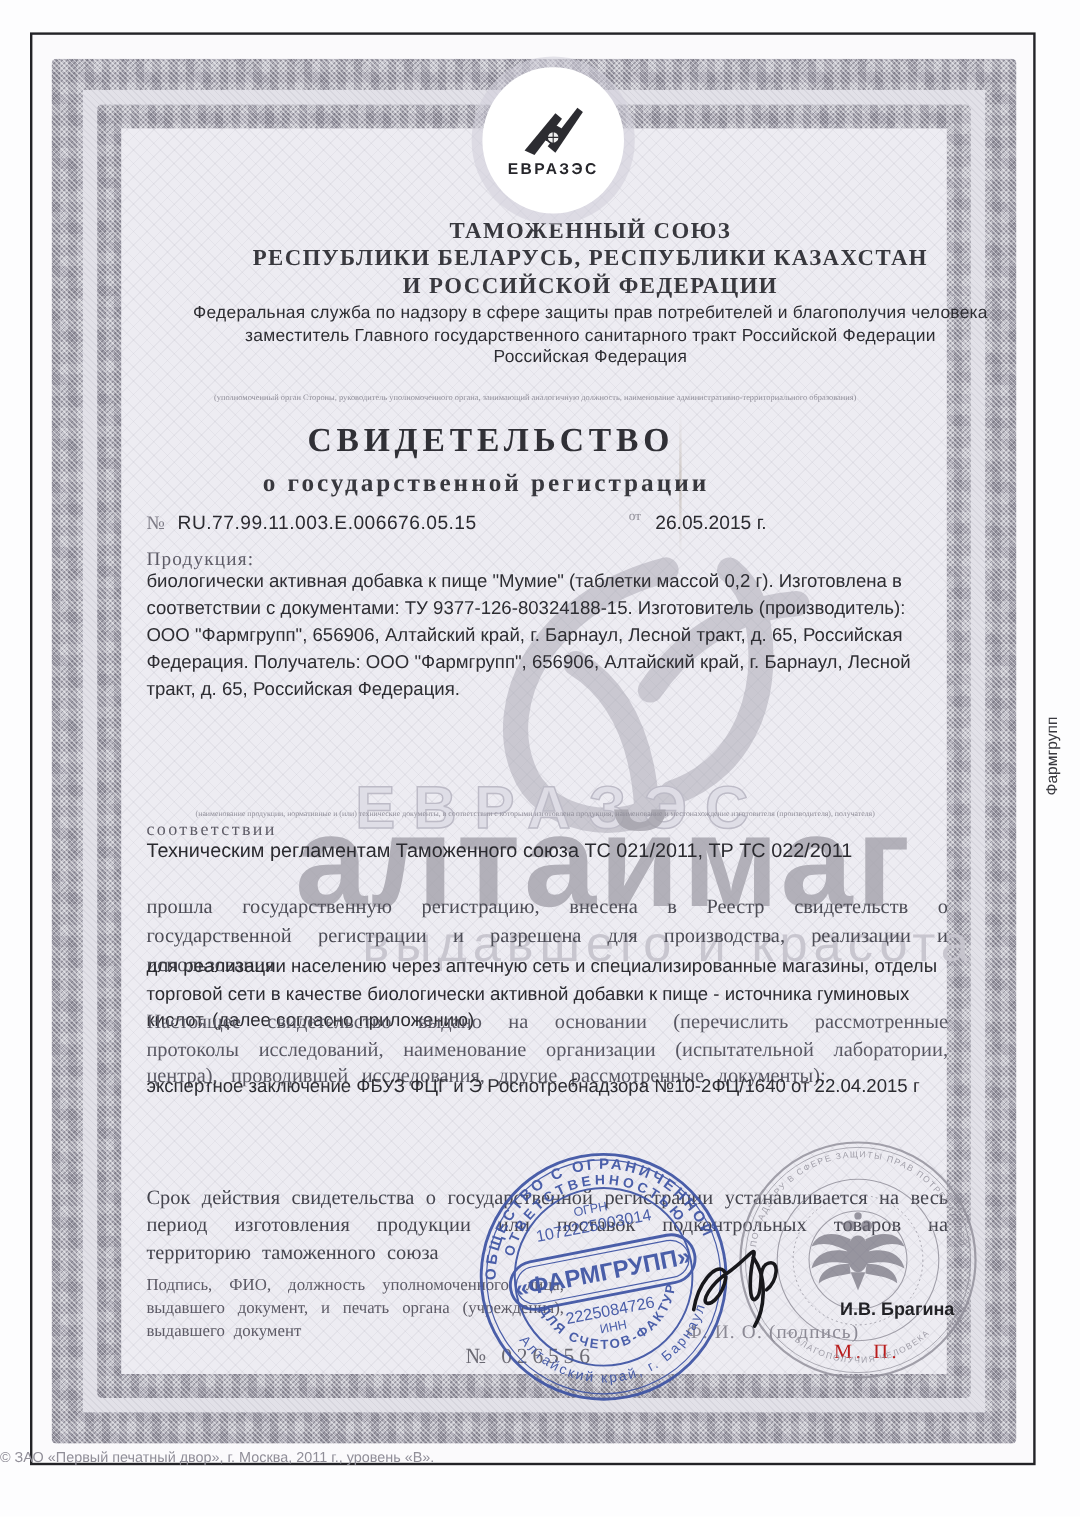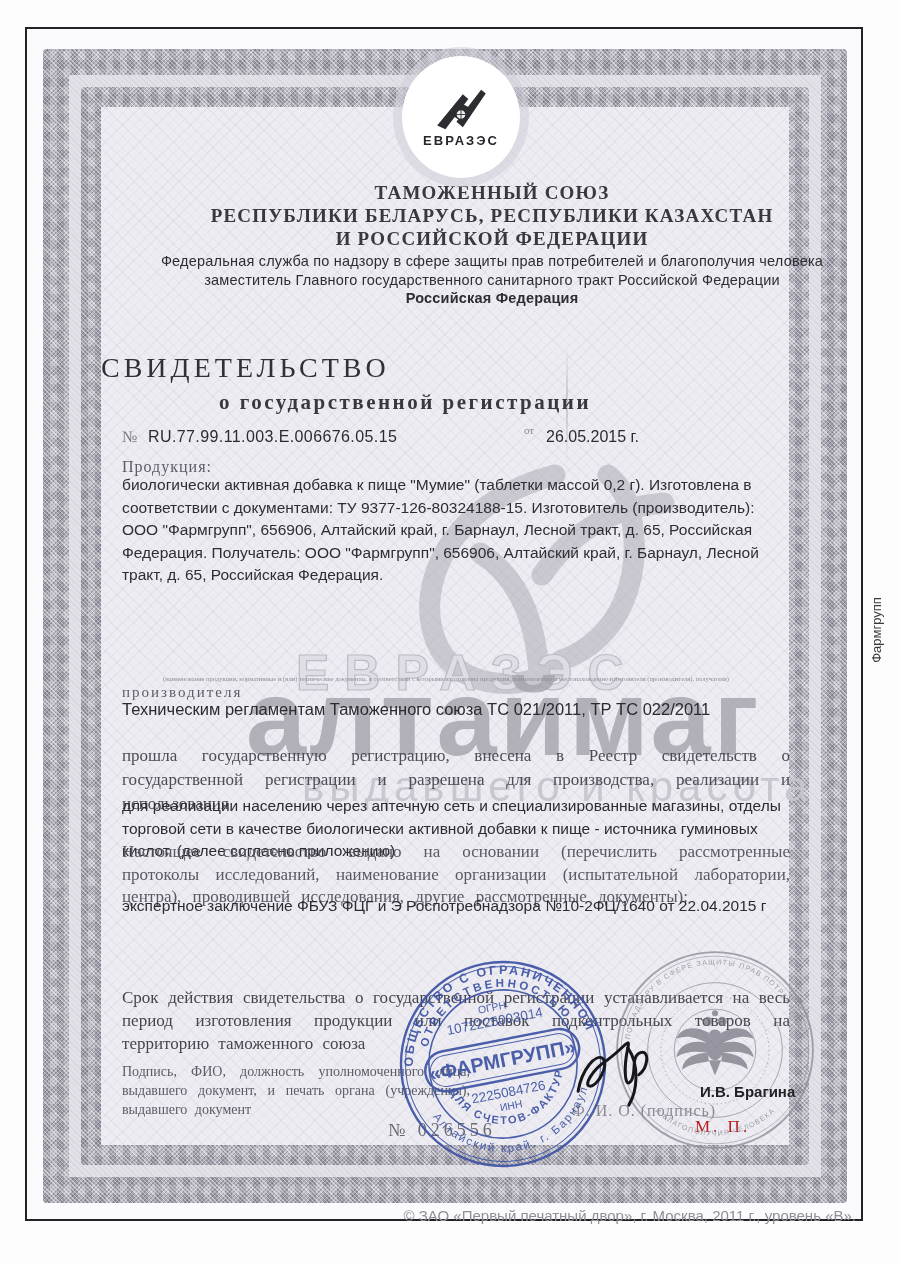--- a/index.html
+++ b/index.html
@@ -29,21 +29,21 @@
         background:#ffffff;box-shadow:0 0 0 9px rgba(208,206,216,.55);z-index:10;
         display:flex;flex-direction:column;align-items:center;justify-content:center;}
   .logo-label{font-family:"Liberation Sans",sans-serif;font-weight:bold;font-size:13px;
         letter-spacing:2px;color:#26262b;margin-top:2px;}
   
   .hdr{left:101px;width:782px;text-align:center;font-weight:bold;color:#38383e;z-index:6;}
   .hdr-serif{font-family:"Liberation Serif",serif;font-size:19px;letter-spacing:1.2px;}
   .hdr-sans{font-family:"Liberation Sans",sans-serif;font-weight:normal;font-size:14.5px;color:#2d2d32;letter-spacing:.2px;}
   .fineprint{left:110px;width:672px;text-align:center;font-size:7px;color:#8f8d98;
         white-space:nowrap;overflow:hidden;filter:blur(.35px);z-index:6;}
-  .doc-title{left:101px;width:616px;text-align:left;font-weight:normal;font-size:28px;
+  .doc-title{left:101px;width:616px;text-align:center;font-weight:bold;font-size:28px;
         letter-spacing:4px;color:#303036;z-index:6;}
   .doc-subtitle{left:101px;width:608px;text-align:center;font-weight:bold;font-size:21px;
         letter-spacing:2.5px;color:#38383e;z-index:6;}
   .sans{font-family:"Liberation Sans",sans-serif;}
   .form-gray{color:#5d5b66;}
   .para{line-height:23px;z-index:6;}
   .just{text-align:justify;}
   
   .wm{z-index:4;pointer-events:none;}
   .wm-evrazes{left:296px;top:644px;font-family:"Liberation Sans",sans-serif;font-weight:bold;
@@ -54,22 +54,22 @@
   .wm-tagline{left:302px;top:766px;font-family:"Liberation Sans",sans-serif;
         font-size:42px;letter-spacing:5px;color:#c7c5ce;opacity:.95;line-height:1;}
   
   .stamp-blue{left:397px;top:958px;z-index:8;transform:rotate(-11deg);opacity:.93;}
   .stamp-gray{left:613px;top:948px;z-index:7;opacity:.8;filter:blur(.3px);}
   .signature{left:568px;top:1026px;z-index:9;transform:rotate(-6deg);}
   .crease{left:566px;top:345px;width:2px;height:118px;z-index:5;
         background:linear-gradient(to bottom, rgba(150,135,120,0), rgba(155,140,120,.4), rgba(150,135,120,0));}
   .side-note{left:812px;top:622px;width:130px;height:16px;transform:rotate(-90deg);
         font-family:"Liberation Sans",sans-serif;font-size:13px;color:#3a3a40;text-align:center;z-index:6;}
-  .footer{left:0;right:44px;top:1207px;text-align:right;font-family:"Liberation Sans",sans-serif;
-        font-size:15px;color:#908e98;z-index:6;}
+  .footer{left:0;right:44px;top:1207px;font-family:"Liberation Sans",sans-serif;
+        font-size:12px;color:#908e98;z-index:6;}
 </style>
 </head>
 <body>
 
 <div class="page">
 
   <div class="frame">
     <div class="band band1">
       <div class="gap1">
         <div class="band band2">
@@ -90,21 +90,22 @@
       <path d="M25 30 h10 M30 25 v10" stroke="#2c2c31" stroke-width="1"></path>
     </svg>
     <div class="logo-label">ЕВРАЗЭС</div>
   </div>
 
   <div class="abs hdr hdr-serif" style="top:182px;">ТАМОЖЕННЫЙ СОЮЗ</div>
   <div class="abs hdr hdr-serif" style="top:205px;">РЕСПУБЛИКИ БЕЛАРУСЬ, РЕСПУБЛИКИ КАЗАХСТАН</div>
   <div class="abs hdr hdr-serif" style="top:228px;">И РОССИЙСКОЙ ФЕДЕРАЦИИ</div>
   <div class="abs hdr hdr-sans" style="top:253px;">Федеральная служба по надзору в сфере защиты прав потребителей и благополучия человека</div>
   <div class="abs hdr hdr-sans" style="top:272px;">заместитель Главного государственного санитарного тракт Российской Федерации</div>
-  <div class="abs hdr hdr-sans" style="top:290px;font-weight:bold;">Российская Федерация</div>
+  <div class="abs hdr hdr-sans" style="top:290px;">Российская Федерация</div>
+  <div class="abs fineprint" style="top:327px;">(уполномоченный орган Стороны, руководитель уполномоченного органа, занимающий аналогичную должность, наименование административно-территориального образования)</div>
 
   <div class="abs doc-title" style="top:352px;">СВИДЕТЕЛЬСТВО</div>
   <div class="abs doc-subtitle" style="top:390px;">о государственной регистрации</div>
 
   <div class="abs" style="left:122px;top:428px;z-index:6;font-size:16px;color:#7d7b86;">№</div>
   <div class="abs sans" style="left:148px;top:428px;z-index:6;font-size:16px;color:#2b2b30;letter-spacing:.4px;">RU.77.99.11.003.E.006676.05.15</div>
   <div class="abs" style="left:524px;top:424px;z-index:6;font-size:11px;color:#8e8c96;">от</div>
   <div class="abs sans" style="left:546px;top:428px;z-index:6;font-size:16px;color:#2b2b30;">26.05.2015 г.</div>
 
   <div class="abs form-gray" style="left:122px;top:458px;z-index:6;font-size:16px;letter-spacing:1px;">Продукция:</div>
@@ -114,21 +115,21 @@
     <g fill="none" stroke="#a5a3af" stroke-width="21" stroke-linecap="round" opacity=".48">
       <path d="M 225 20 C 118 48 84 132 106 186 C 122 230 188 242 228 212"></path>
       <path d="M 150 98 C 192 124 206 172 209 218"></path>
       <path d="M 230 206 C 292 184 314 120 300 56 C 296 40 288 28 278 20"></path>
       <path d="M 212 120 C 242 76 284 52 334 48"></path>
     </g>
   </svg>
   <div class="abs wm wm-evrazes">ЕВРАЗЭС</div>
 
   <div class="abs fineprint" style="top:675px;font-size:6.5px;">(наименование продукции, нормативные и (или) технические документы, в соответствии с которыми изготовлена продукция, наименование и местонахождение изготовителя (производителя), получателя)</div>
-  <div class="abs form-gray" style="left:122px;top:684px;z-index:6;font-size:15px;letter-spacing:2px;">производителя</div>
+  <div class="abs form-gray" style="left:122px;top:684px;z-index:6;font-size:15px;letter-spacing:2px;">соответствии</div>
   <div class="abs sans" style="left:122px;top:700px;z-index:6;font-size:16.5px;color:#2a2a2f;">Техническим регламентам Таможенного союза ТС 021/2011, ТР ТС 022/2011</div>
 
   <div class="abs wm wm-altaimag">алтаймаг</div>
   <div class="abs wm wm-tagline">выдавшего и красота</div>
 
   <div class="abs para just" style="left:122px;top:744px;width:668px;font-size:17px;line-height:24px;color:#4c4c55;word-spacing:9px;z-index:6;">прошла государственную регистрацию, внесена в Реестр свидетельств о государственной регистрации и разрешена для производства, реализации и использования</div>
   <div class="abs sans para" style="left:122px;top:795px;width:674px;font-size:15.5px;line-height:22.5px;color:#2b2b30;z-index:6;">для реализации населению через аптечную сеть и специализированные магазины, отделы торговой сети в качестве биологически активной добавки к пище - источника гуминовых кислот. (далее согласно приложению)</div>
   <div class="abs para just" style="left:122px;top:841px;width:668px;font-size:17px;line-height:22.5px;color:#595863;word-spacing:7px;z-index:6;">Настоящее свидетельство выдано на основании (перечислить рассмотренные протоколы исследований, наименование организации (испытательной лаборатории, центра), проводившей исследования, другие рассмотренные документы):</div>
   <div class="abs sans" style="left:122px;top:897px;z-index:6;font-size:15.5px;color:#2b2b30;">экспертное заключение ФБУЗ ФЦГ и Э Роспотребнадзора №10-2ФЦ/1640 от 22.04.2015 г</div>
 

